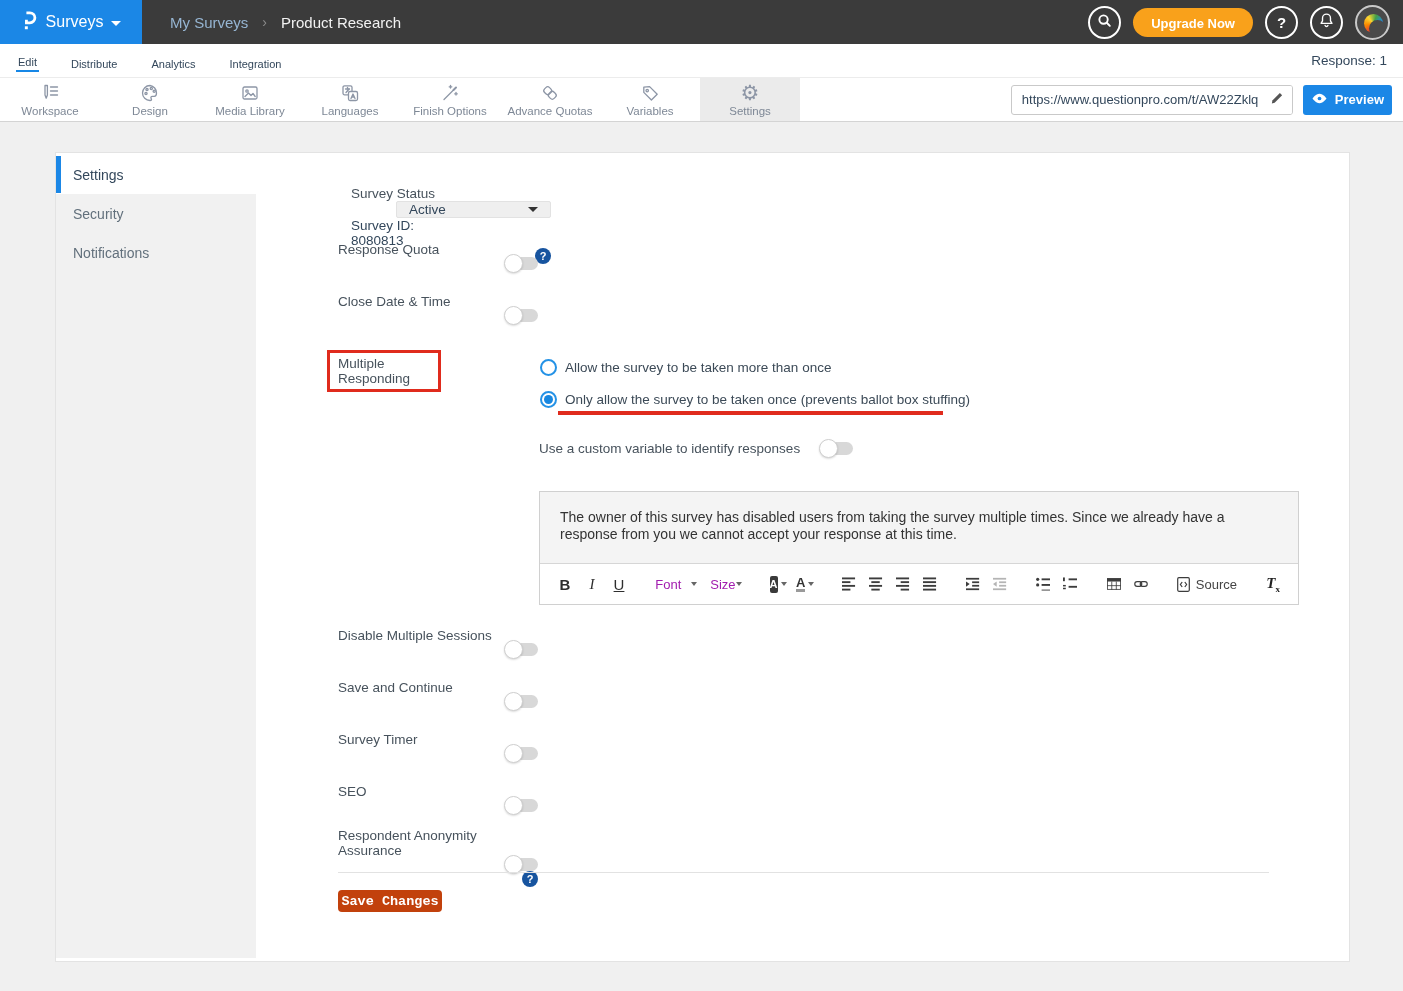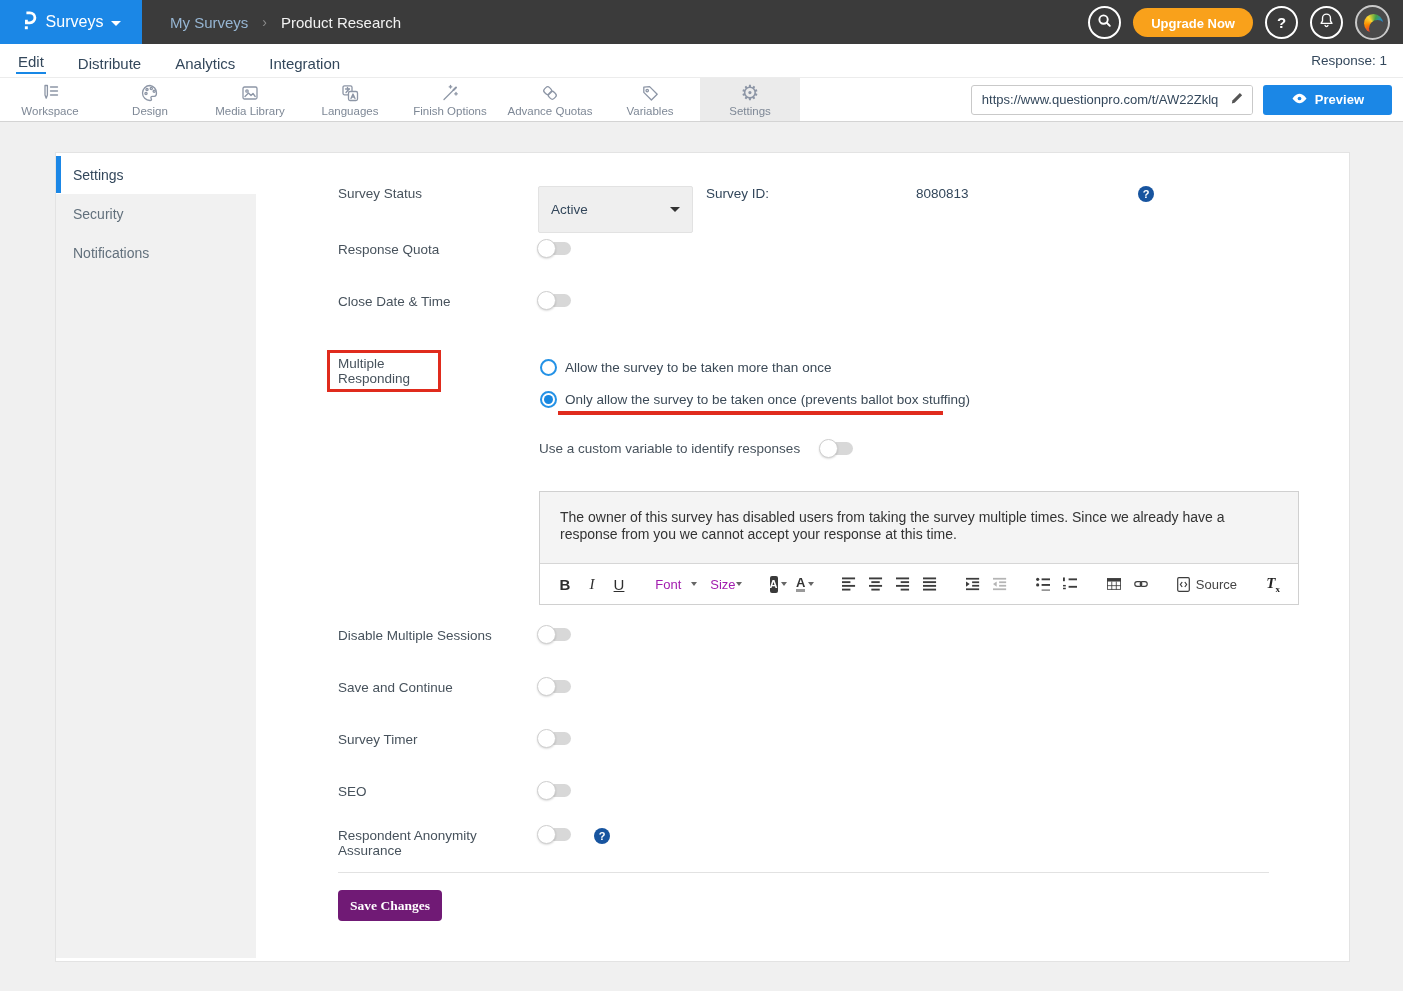--- a/index.html
+++ b/index.html
@@ -16,48 +16,48 @@
   .bc-current { color:#f2f2f2; }
   .topbar-right { margin-left:auto; display:flex; align-items:center; gap:12px; padding-right:13px; }
   .circle-btn { width:33px; height:33px; border:2px solid #fff; border-radius:50%; display:flex; align-items:center; justify-content:center; color:#fff; font-weight:bold; font-size:15px; cursor:pointer; background:transparent; }
   .upgrade-btn { height:29px; padding:8px 18px; background:#f9a11b; border:none; border-radius:15px; color:#fff; font-weight:bold; font-size:13px; cursor:pointer; font-family:"Liberation Sans",sans-serif; }
   .avatar { width:35px; height:35px; border:2px solid #c9c9c9; border-radius:50%; background:#4a4a4a; position:relative; overflow:hidden; cursor:pointer; }
   .avatar-arc { position:absolute; left:7px; top:7px; width:19px; height:19px; border-radius:50%; background:conic-gradient(from 200deg,#e53935,#fb8c00,#fdd835,#43a047,#1e88e5,#8e24aa,#e53935); }
   .avatar-cover { position:absolute; left:12px; top:13px; width:17px; height:17px; border-radius:50%; background:#4a4a4a; }
 
   
   .tabsbar { height:34px; background:#fff; display:flex; align-items:center; padding:0 16px; gap:30px; border-bottom:1px solid #ececec; }
-  .tab { font-size:15px; color:#33475b; cursor:pointer; padding:6px 2px 0; }
+  .tab { font-size:11px; color:#33475b; cursor:pointer; padding:6px 2px 0; }
   .tab.active { border-bottom:2px solid #1787e6; padding-bottom:2px; }
   .response-label { margin-left:auto; font-size:13.5px; color:#33475b; }
 
   
   .ribbon { height:44px; background:#fff; border-bottom:1px solid #d4d4d4; display:flex; align-items:stretch; }
   .tool { width:100px; display:flex; flex-direction:column; align-items:center; justify-content:center; gap:1px; cursor:pointer; }
   .tool.active { background:#ebebeb; }
   .tool-label { font-size:11.5px; color:#7e8896; }
   .tool svg { display:block; }
   .gear-glyph { font-family:"DejaVu Sans",sans-serif; font-size:21px; line-height:22px; color:#8d96a6; }
   .ribbon-right { margin-left:auto; display:flex; align-items:center; gap:10px; padding-right:11px; }
   .url-wrap { width:282px; height:30px; border:1px solid #c9c9c9; border-radius:3px; background:#fff; display:flex; align-items:center; overflow:hidden; }
   .url-input { flex:1; border:none; outline:none; font-size:13px; color:#33475b; padding:0 4px 0 10px; font-family:"Liberation Sans",sans-serif; min-width:0; }
   .url-edit { width:30px; height:28px; display:flex; align-items:center; justify-content:center; cursor:pointer; background:#fff; border:none; }
-  .preview-btn { height:30px; padding:0 28px; background:#1b87e6; border:none; border-radius:3px; color:#fff; font-size:13px; font-weight:bold; display:flex; align-items:center; gap:7px; cursor:pointer; font-family:"Liberation Sans",sans-serif; }
+  .preview-btn { height:30px; padding:0 8px; background:#1b87e6; border:none; border-radius:3px; color:#fff; font-size:13px; font-weight:bold; display:flex; align-items:center; gap:7px; cursor:pointer; font-family:"Liberation Sans",sans-serif; }
 
   
   .page { position:relative; height:869px; background:#f0f0f0; }
   .card { position:absolute; left:55px; top:30px; width:1295px; height:810px; background:#fff; border:1px solid #e3e3e3; }
 
   
   .sidebar { position:absolute; left:0; top:0; width:200px; height:100%; }
   .side-item.active { margin-top:3px; height:37px; background:#fff; border-left:5px solid #1b87e6; display:flex; align-items:center; padding-left:12px; font-size:14px; color:#33475b; cursor:pointer; }
   .side-grey { position:absolute; left:0; top:41px; width:200px; height:764px; background:#f1f1f1; }
   .side-item.plain { height:39px; display:flex; align-items:center; padding-left:17px; font-size:14px; color:#62707c; cursor:pointer; }
   .row-label { font-size:13.5px; color:#47525c; }
-  .form-row { position:absolute; left:282px; display:flex; align-items:flex-start; }
+  .form-row { position:absolute; left:282px; display:flex; align-items:flex-end;flex-direction:column; }
   .form-row .row-label { width:200px; flex:none; }
 
   .select { width:155px; height:47px; background:#efefef; border:1px solid #e2e2e2; border-radius:2px; display:flex; align-items:center; padding:0 12px; font-size:13.5px; color:#33475b; cursor:pointer; }
   .select .sel-caret { margin-left:auto; width:0; height:0; border-left:5px solid transparent; border-right:5px solid transparent; border-top:5px solid #333; }
 
   .toggle { width:33px; height:13px; background:#d8d8d8; border-radius:7px; position:relative; cursor:pointer; flex:none; }
   .toggle .knob { position:absolute; left:-1px; top:-3px; width:19px; height:19px; background:#fff; border:1px solid #cfcfcf; border-radius:50%; box-shadow:0 1px 2px rgba(0,0,0,.15); }
 
   .qhelp { width:16px; height:16px; border-radius:50%; background:#17549f; color:#fff; font-size:11px; font-weight:bold; display:flex; align-items:center; justify-content:center; cursor:pointer; flex:none; }
 
@@ -84,21 +84,21 @@
   .ed-abox { width:17px; height:17px; background:#3a3a3a; border-radius:2px; color:#fff; font-weight:bold; font-size:11px; display:flex; align-items:center; justify-content:center; }
   .ed-aund { font-weight:bold; font-size:13px; color:#333; border-bottom:3px solid #9a9a9a; line-height:13px; }
   .mini-caret { width:0; height:0; border-left:3.5px solid transparent; border-right:3.5px solid transparent; border-top:4px solid #666; margin-left:3px; }
   .ed-btn.disabled { opacity:.38; cursor:default; }
   .ed-src { display:flex; align-items:center; gap:6px; font-size:13px; color:#444; cursor:pointer; }
   .ed-tx { font-family:"Liberation Serif",serif; font-style:italic; font-size:15px; font-weight:bold; color:#222; cursor:pointer; }
   .ed-tx sub { font-size:9px; font-style:normal; }
   .ed-gap { width:6px; }
 
   .divider { position:absolute; left:282px; top:719px; width:931px; height:1px; background:#e2e2e2; }
-  .save-btn { position:absolute; left:282px; top:737px; width:104px; height:31px; background:#701a75; border:none; border-radius:4px; color:#fff; font-size:13.5px; font-weight:bold; cursor:pointer; font-family:Liberation Serif, serif; }
+  .save-btn { position:absolute; left:282px; top:737px; width:104px; height:22px; background:#c2410c; border:none; border-radius:4px; color:#fff; font-size:13.5px; font-weight:bold; cursor:pointer; font-family:Liberation Mono, monospace; }
 
   .svg-grey { stroke:#8d96a6; fill:none; stroke-width:1.3; stroke-linecap:round; stroke-linejoin:round; }
 </style>
 </head>
 <body>
 
 <div class="topbar">
   <div class="brand">
     <span>
       <svg width="17" height="23" viewBox="0 0 22 28">

